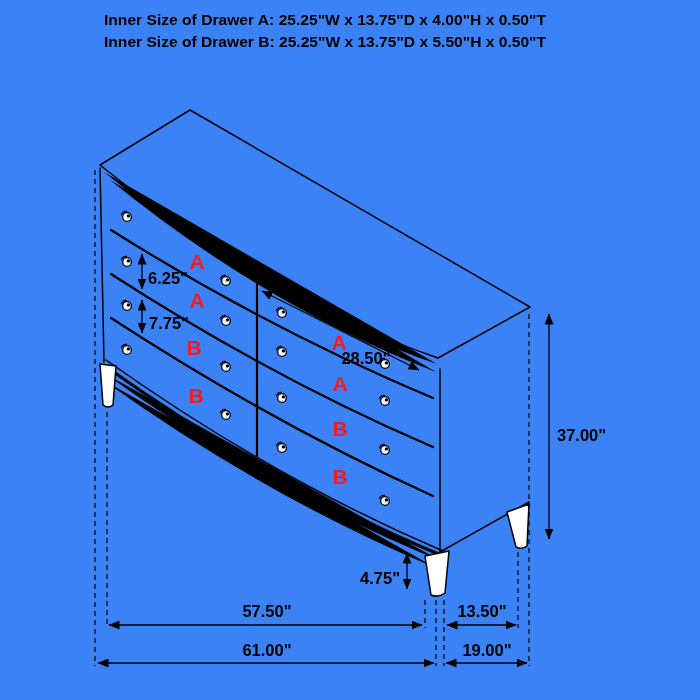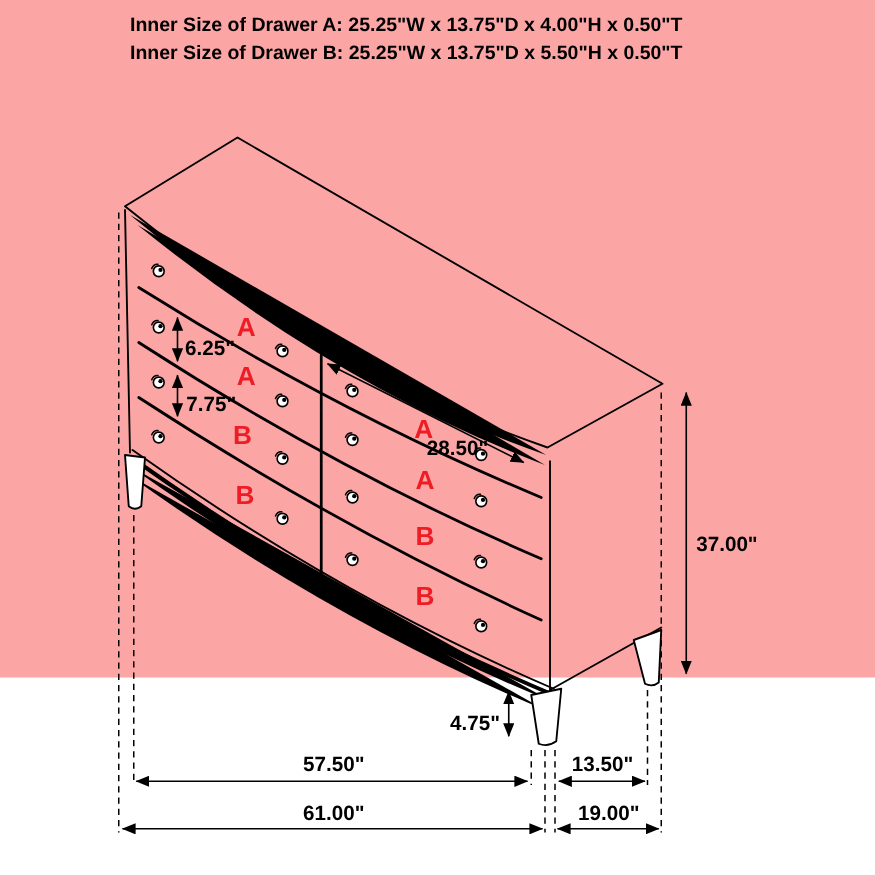--- a/index.html
+++ b/index.html
@@ -1,17 +1,17 @@
 <!DOCTYPE html>
 <html><head>
 <meta charset="utf-8">
 <style>
   html,body{margin:0;padding:0;background:#ffffff;}
   body{width:700px;height:700px;overflow:hidden;font-family:"Liberation Sans",sans-serif;}
-  #stage{position:relative;width:700px;height:542px;background:#fca5a5;}
+  #stage{position:relative;width:700px;height:700px;background:#3b82f6;}
   svg{display:block;}
   .ln{stroke:#000;fill:none;stroke-width:1.5;stroke-linecap:round;stroke-linejoin:round;}
   .thick{stroke-width:2.2;}
   .band{stroke-width:1.3;}
   .rail{stroke-width:3.2;}
   .dash{stroke:#000;fill:none;stroke-width:1.2;stroke-dasharray:5 4;}
   .dim{stroke:#000;fill:none;stroke-width:1.3;}
   .leg{fill:#ffffff;stroke:#000;stroke-width:1.5;stroke-linejoin:round;}
   text{font-family:"Liberation Sans",sans-serif;}
   .hdr{font-size:15.5px;font-weight:bold;fill:#000;}

